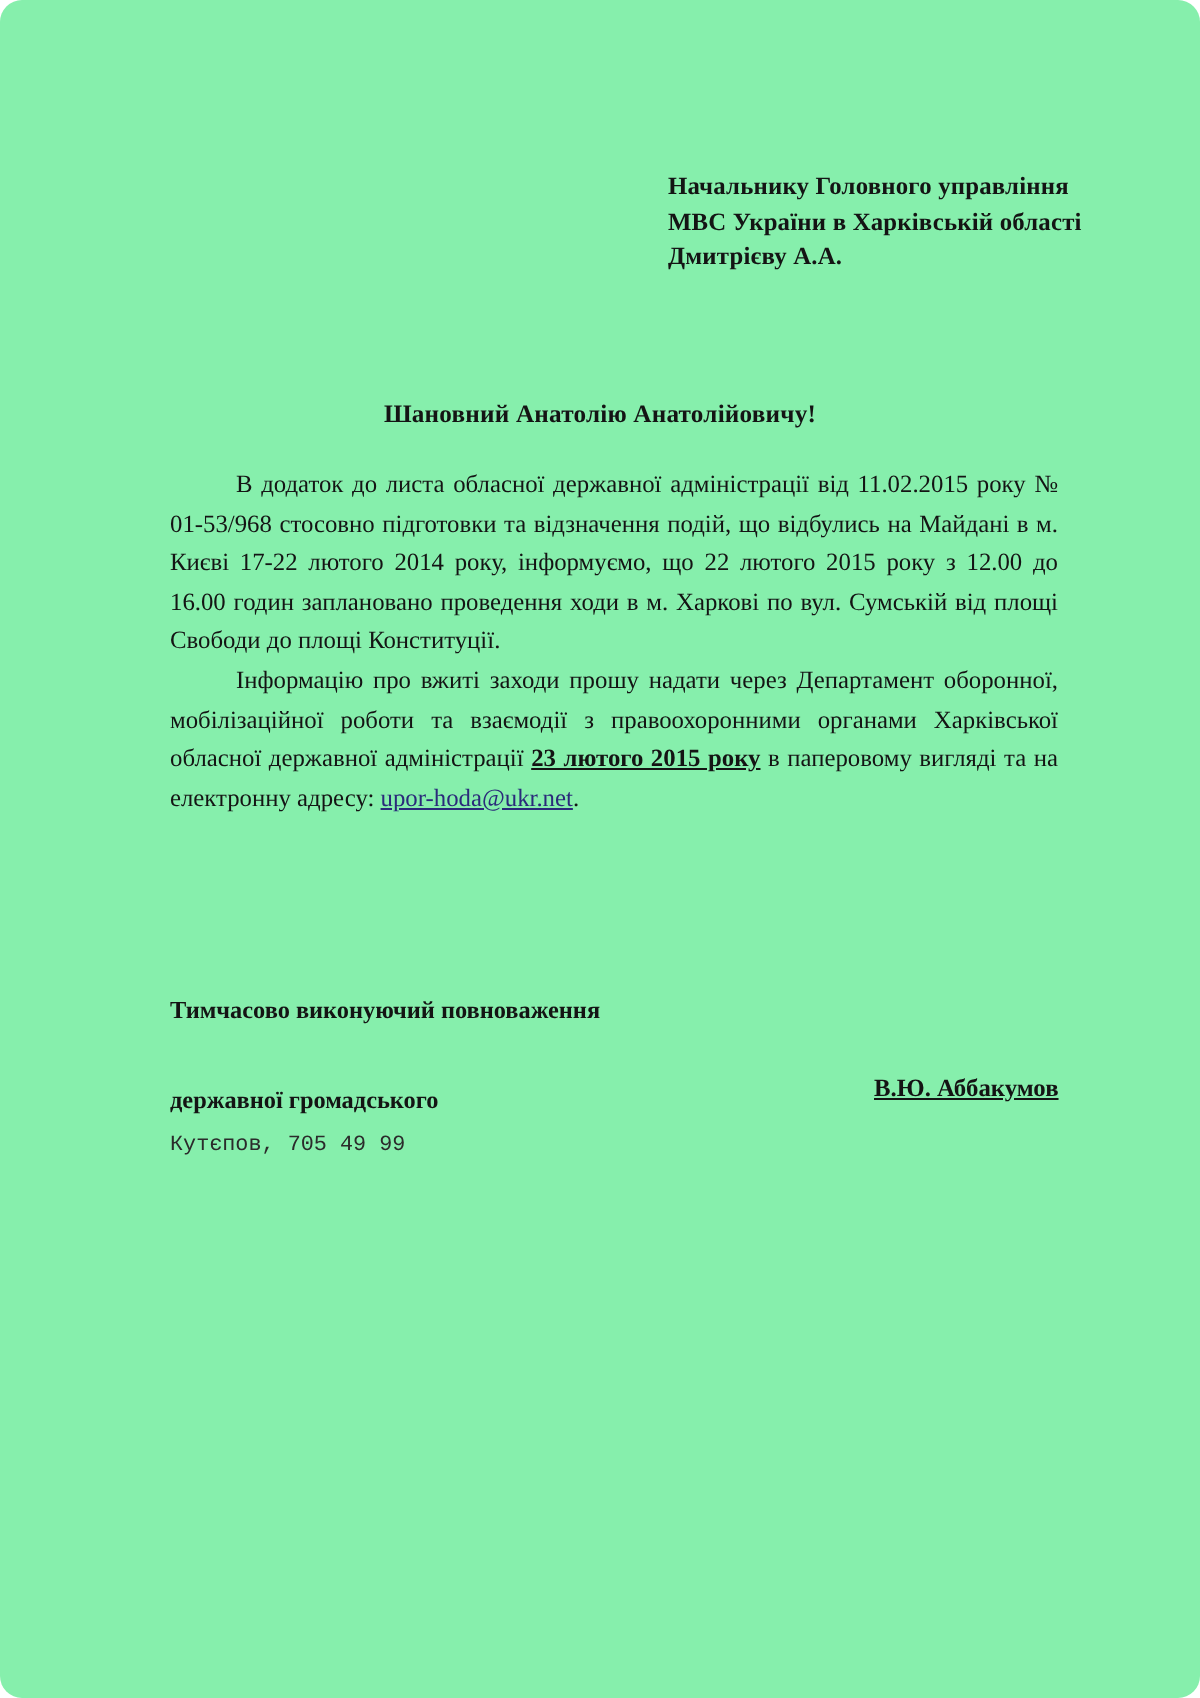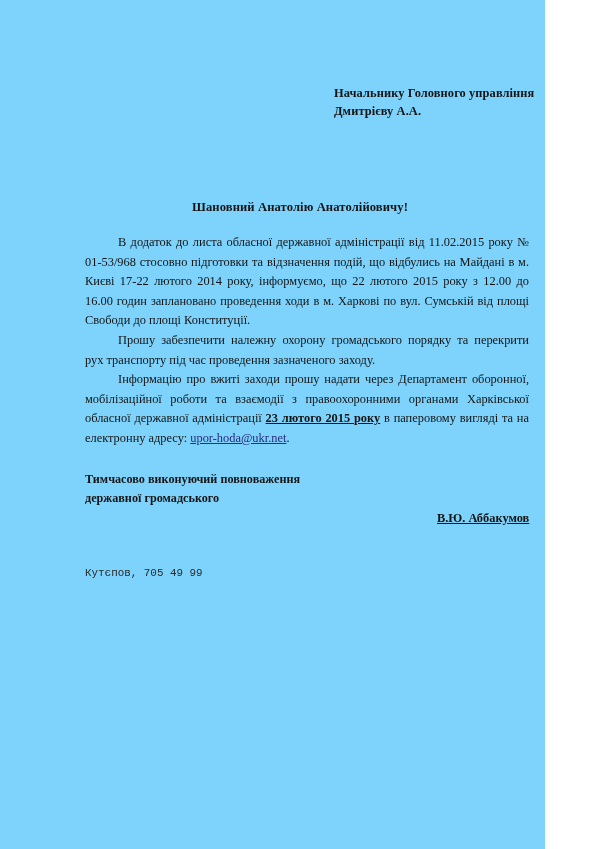--- a/index.html
+++ b/index.html
@@ -11,23 +11,24 @@
   body {
     width: 600px;
     height: 849px;
     overflow: hidden;
     font-family: "Liberation Serif", "DejaVu Serif", serif;
     color: #141414;
     -webkit-font-smoothing: antialiased;
   }
   .page {
     position: relative;
-    width: 545px;
+    width: 600px;
     height: 849px;
-    background: #7dd3fc;
+    background: #86efac;
+    border-radius: 11px;
   }
 
   
   .addressee {
     position: absolute;
     left: 334px;
     top: 85px;
     width: 250px;
     font-weight: bold;
     font-size: 12.4px;
@@ -73,21 +74,21 @@
   .signature {
     position: absolute;
     left: 85px;
     top: 470px;
     width: 444px;
     font-size: 12.2px;
     line-height: 19.4px;
     font-weight: bold;
   }
   .sig-rows { position: relative; }
-  .sig-line { white-space: nowrap; }
+  .sig-line { white-space: nowrap; margin-top: 26px; }
   .sig-name {
     position: absolute;
     left: 352px;
     top: 38.5px;
     white-space: nowrap;
     font-weight: bold;
     font-size: 12.4px;
     text-decoration: underline;
   }
 
@@ -102,30 +103,30 @@
     font-family: Liberation Mono, monospace;
   }
 </style>
 </head>
 <body>
 
 <div class="page">
 
   <div class="addressee">
     <div>Начальнику Головного управління</div>
+    <div>МВС України в Харківській області</div>
     <div>Дмитрієву А.А.</div>
   </div>
 
   <div class="salutation">Шановний Анатолію Анатолійовичу!</div>
 
   <div class="body-block">
 
     <p><span>В додаток до листа обласної державної адміністрації від </span><span class="nowrap">11.02.2015 року</span><span> № 01-53/968 стосовно підготовки та відзначення подій, що відбулись на Майдані в м. Києві 17-22 лютого 2014 року, інформуємо, що 22 лютого 2015 року з 12.00 до 16.00 годин заплановано проведення ходи в м. Харкові по вул. Сумській від площі Свободи до площі Конституції.</span></p>
 
-    <p>Прошу забезпечити належну охорону громадського порядку та перекрити рух транспорту під час  проведення зазначеного заходу.</p>
 
     <p><span>Інформацію про вжиті заходи прошу надати через Департамент оборонної, мобілізаційної  роботи та  взаємодії з правоохоронними органами Харківської обласної державної адміністрації </span><span class="b nowrap">23 лютого 2015 року</span><span> в паперовому вигляді та на електронну адресу: </span><span class="email">upor-hoda@ukr.net</span><span>.</span></p>
   </div>
 
   <div class="signature">
     <div class="sig-rows">
       <div class="sig-line">Тимчасово виконуючий повноваження</div>
       <div class="sig-line">державної громадського</div>
       <div class="sig-name">В.Ю. Аббакумов</div>
     </div>

